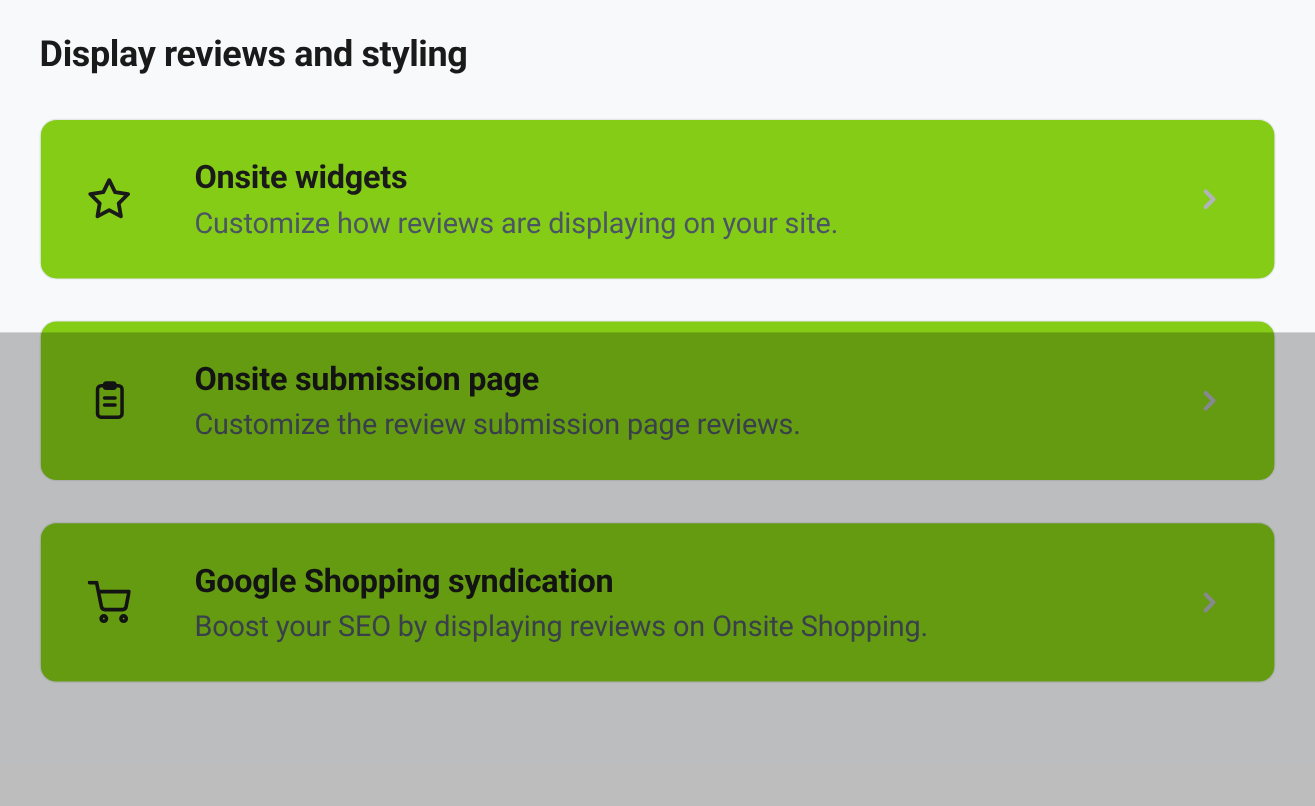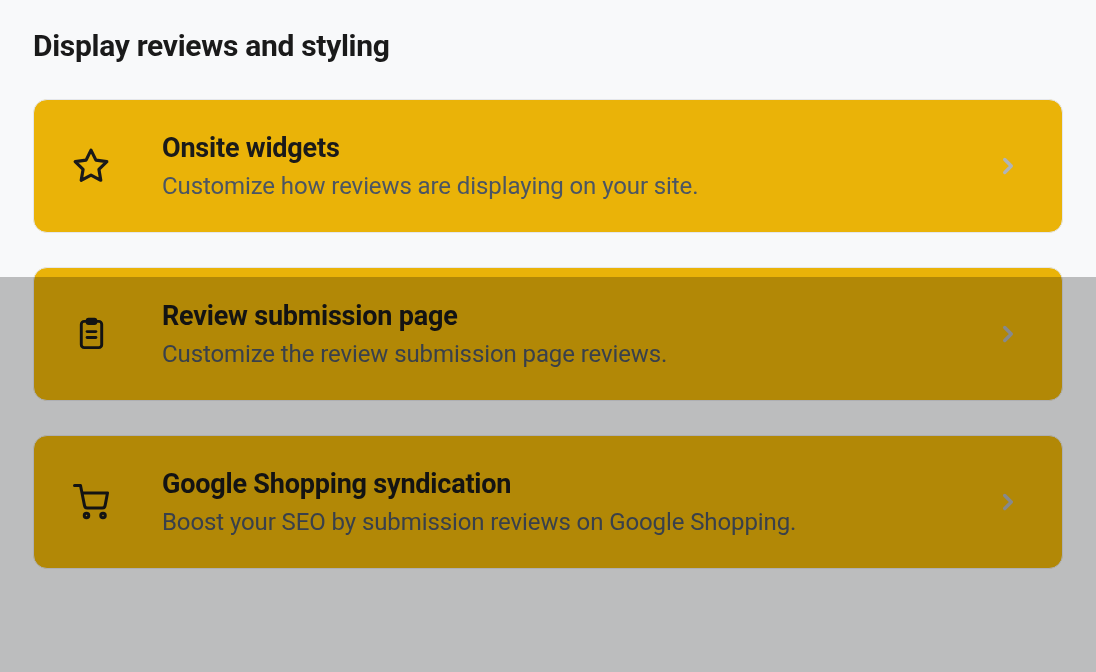--- a/index.html
+++ b/index.html
@@ -18,21 +18,21 @@
       padding: 28px 33px 16px 33px;
     }
     .page-title {
       font-size: 30px;
       font-weight: 700;
       color: #1A1A1A;
       margin-bottom: 36px;
       letter-spacing: -0.3px;
     }
     .card {
-      background: #eab308;
+      background: #84cc16;
       border: 1px solid #E5E7EB;
       border-radius: 14px;
       padding: 32px 40px 32px 36px;
       display: flex;
       align-items: center;
       margin-bottom: 34px;
       cursor: pointer;
     }
     .card-icon {
       width: 42px;
@@ -105,41 +105,41 @@
   <div class="card">
     <span class="card-icon">
       <svg width="35" height="35" viewBox="0 0 24 24" fill="none" stroke="currentColor" stroke-width="2" stroke-linecap="round" stroke-linejoin="round">
         <rect x="5" y="3" width="14" height="18" rx="2" ry="2"></rect>
         <rect x="9" y="1.5" width="6" height="3" rx="1"></rect>
         <line x1="9" y1="10" x2="15" y2="10"></line>
         <line x1="9" y1="14" x2="15" y2="14"></line>
       </svg>
     </span>
     <div class="card-body">
-      <div class="card-title">Review submission page</div>
+      <div class="card-title">Onsite submission page</div>
       <div class="card-desc">Customize the review submission page reviews.</div>
     </div>
     <span class="card-chevron">
       <svg width="26" height="26" viewBox="0 0 24 24" fill="none" stroke="currentColor" stroke-width="3.2" stroke-linecap="round" stroke-linejoin="round">
         <polyline points="9 18 15 12 9 6"></polyline>
       </svg>
     </span>
   </div>
 
   <div class="card">
     <span class="card-icon">
       <svg width="36" height="36" viewBox="0 0 24 24" fill="none" stroke="currentColor" stroke-width="2" stroke-linecap="round" stroke-linejoin="round">
         <circle cx="9" cy="21" r="1.5"></circle>
         <circle cx="20" cy="21" r="1.5"></circle>
         <path d="M1 1h4l2.68 13.39a2 2 0 0 0 2 1.61h9.72a2 2 0 0 0 2-1.61L23 6H6"></path>
       </svg>
     </span>
     <div class="card-body">
       <div class="card-title">Google Shopping syndication</div>
-      <div class="card-desc">Boost your SEO by submission reviews on Google Shopping.</div>
+      <div class="card-desc">Boost your SEO by displaying reviews on Onsite Shopping.</div>
     </div>
     <span class="card-chevron">
       <svg width="26" height="26" viewBox="0 0 24 24" fill="none" stroke="currentColor" stroke-width="3.2" stroke-linecap="round" stroke-linejoin="round">
         <polyline points="9 18 15 12 9 6"></polyline>
       </svg>
     </span>
   </div>
 </div>
 
 <div class="overlay"></div>

